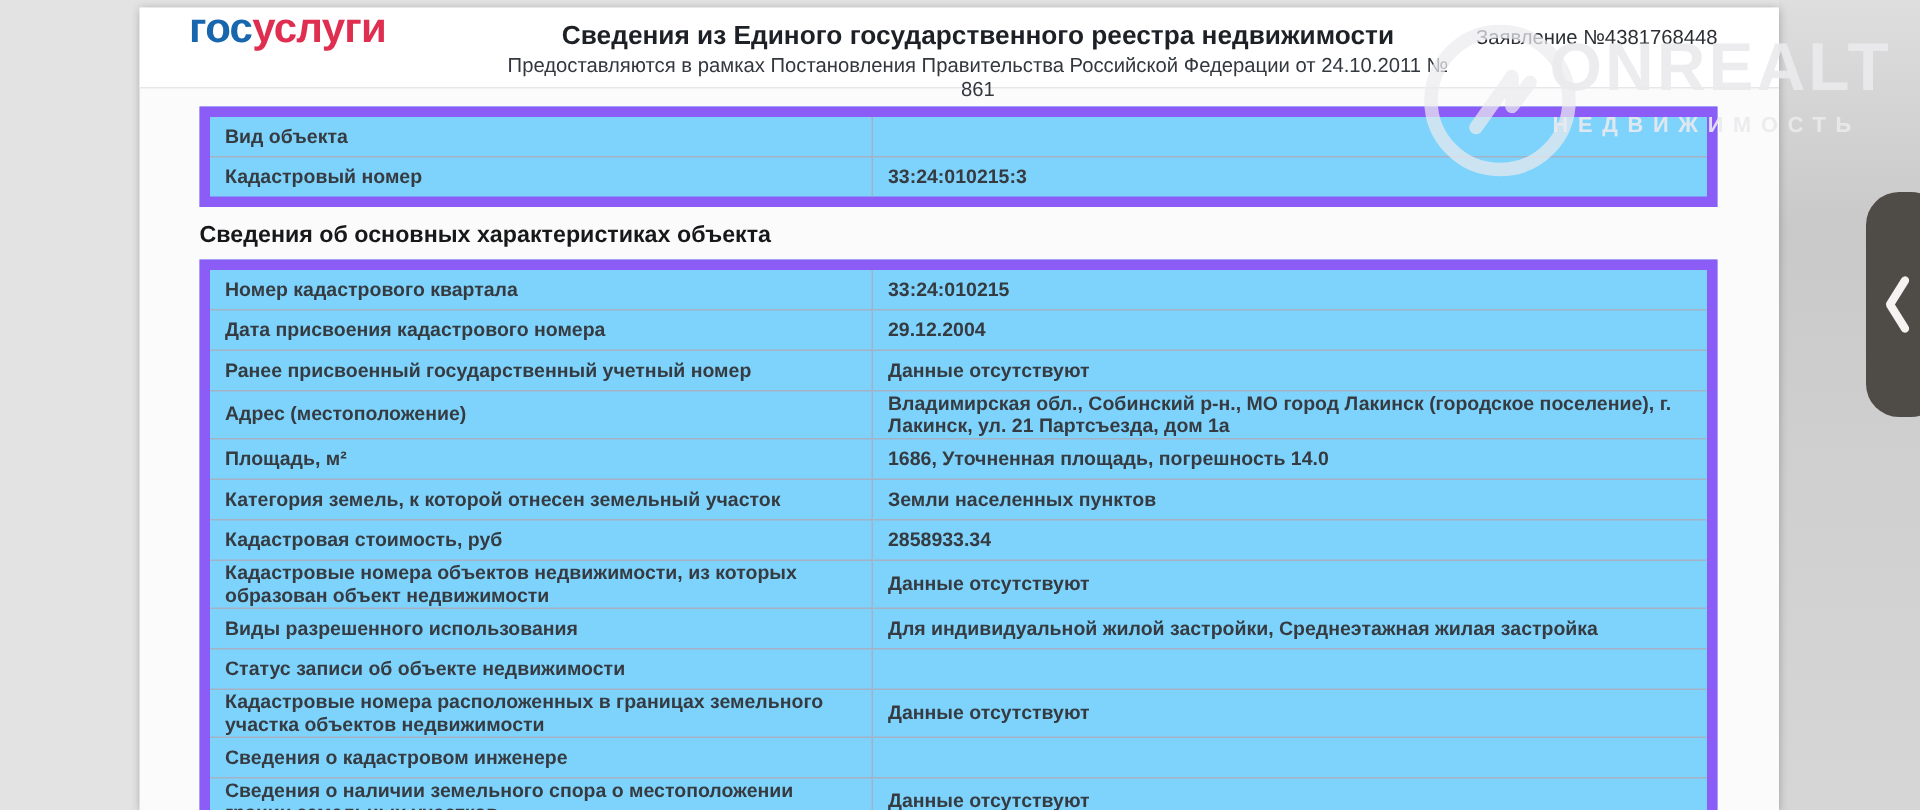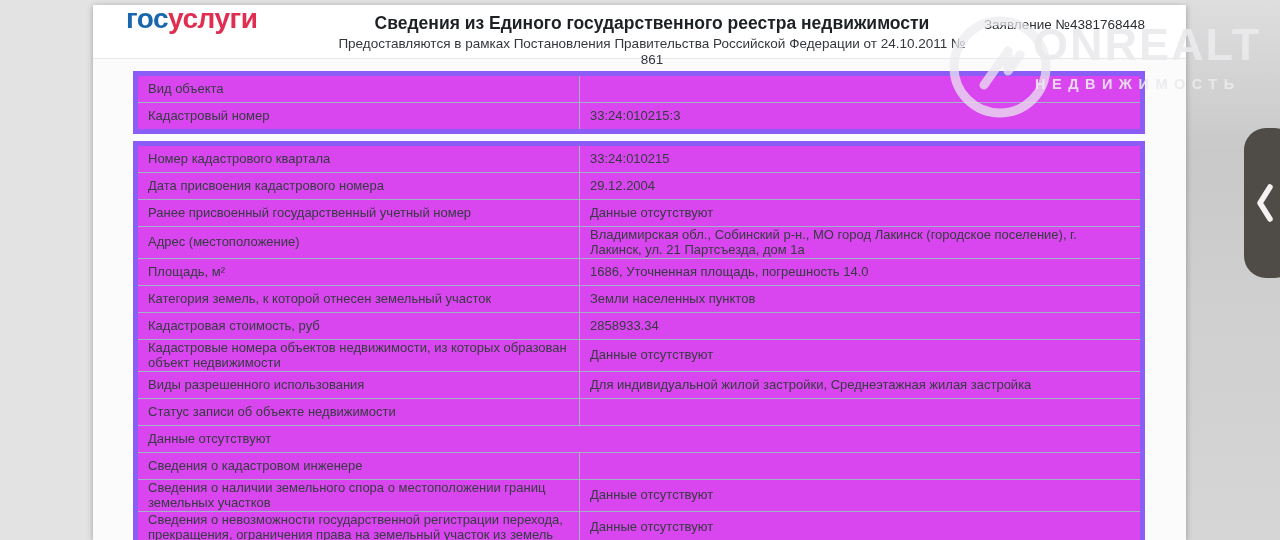--- a/index.html
+++ b/index.html
@@ -28,21 +28,21 @@
   }
   .logo{font-weight:bold;font-size:28px;letter-spacing:-0.5px;line-height:1;}
   .logo .blue{color:#1866ad;}
   .logo .red{color:#e02e50;}
   .head-center{flex:1;padding-top:8px;min-width:0;text-align:center;}
   .doc-title{font-size:17.5px;font-weight:bold;color:#1d2126;line-height:20px;}
   .doc-subtitle{font-size:13.5px;color:#33383e;line-height:16px;margin-top:3px;}
   .head-right{flex:none;padding:12px 41px 0 10px;font-size:13.5px;color:#2b2f34;}
 
   .kv-table{
-    margin:0 41px 0 40px;border:5px solid #8b5cf6;background:#d946ef;
+    margin:0 41px 0 40px;border:7px solid #8b5cf6;background:#7dd3fc;font-weight:bold;
   }
   .kv-table.first{margin-top:12px;}
   .kv-table.second{margin-top:7px;}
   .kv-row{display:flex;align-items:stretch;}
   .kv-row + .kv-row{border-top:1px solid #a5b2c6;}
   .kv-cell{
     padding:1px 10px;font-size:13px;line-height:14.5px;
     display:flex;align-items:center;min-height:26px;box-sizing:border-box;
   }
   .kv-label{width:442px;flex:none;border-right:1px solid #a5b2c6;}
@@ -95,20 +95,21 @@
   <div class="kv-table first">
       <div class="kv-row">
         <div class="kv-cell kv-label">Вид объекта</div>
       </div>
       <div class="kv-row">
         <div class="kv-cell kv-label">Кадастровый номер</div>
         <div class="kv-cell kv-value">33:24:010215:3</div>
       </div>
     </div>
 
+  <div class="section-title">Сведения об основных характеристиках объекта</div>
 
   <div class="kv-table second">
       <div class="kv-row">
         <div class="kv-cell kv-label">Номер кадастрового квартала</div>
         <div class="kv-cell kv-value">33:24:010215</div>
       </div>
       <div class="kv-row">
         <div class="kv-cell kv-label">Дата присвоения кадастрового номера</div>
         <div class="kv-cell kv-value">29.12.2004</div>
       </div>
@@ -137,20 +138,21 @@
         <div class="kv-cell kv-value">Данные отсутствуют</div>
       </div>
       <div class="kv-row">
         <div class="kv-cell kv-label">Виды разрешенного использования</div>
         <div class="kv-cell kv-value">Для индивидуальной жилой застройки, Среднеэтажная жилая застройка</div>
       </div>
       <div class="kv-row">
         <div class="kv-cell kv-label">Статус записи об объекте недвижимости</div>
       </div>
       <div class="kv-row">
+        <div class="kv-cell kv-label">Кадастровые номера расположенных в границах земельного участка объектов недвижимости</div>
         <div class="kv-cell kv-value">Данные отсутствуют</div>
       </div>
       <div class="kv-row">
         <div class="kv-cell kv-label">Сведения о кадастровом инженере</div>
       </div>
       <div class="kv-row">
         <div class="kv-cell kv-label">Сведения о наличии земельного спора о местоположении границ земельных участков</div>
         <div class="kv-cell kv-value">Данные отсутствуют</div>
       </div>
       <div class="kv-row">

